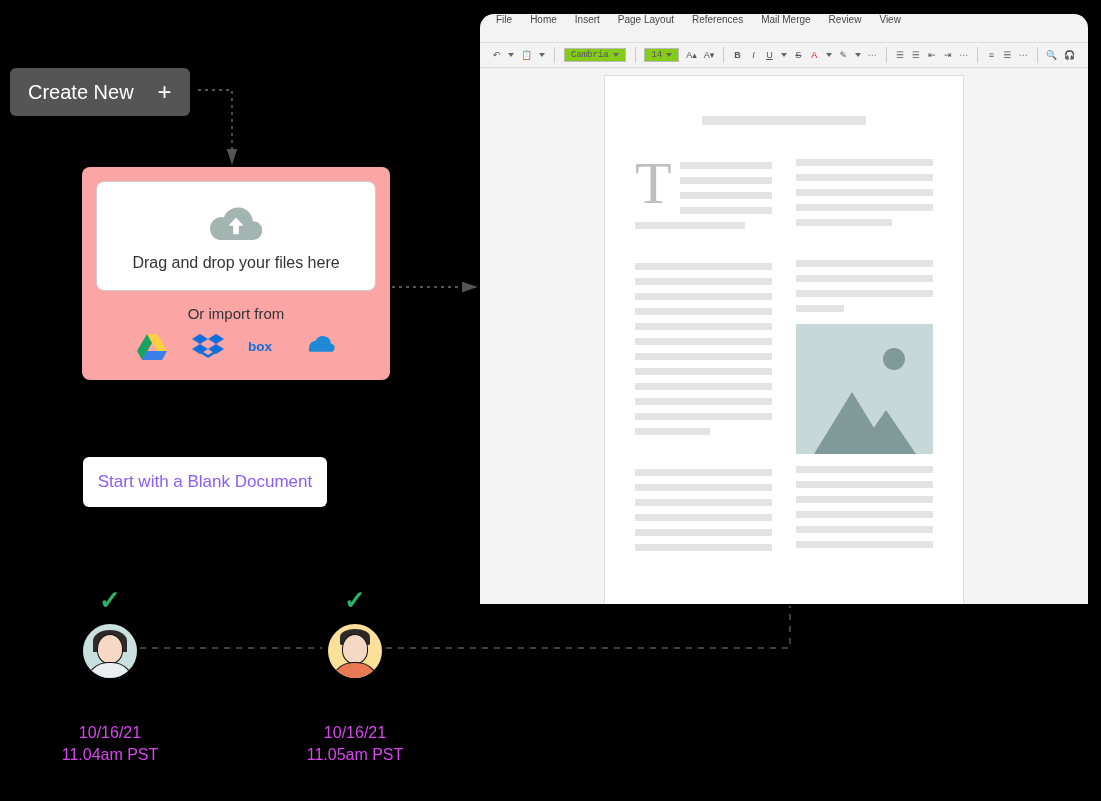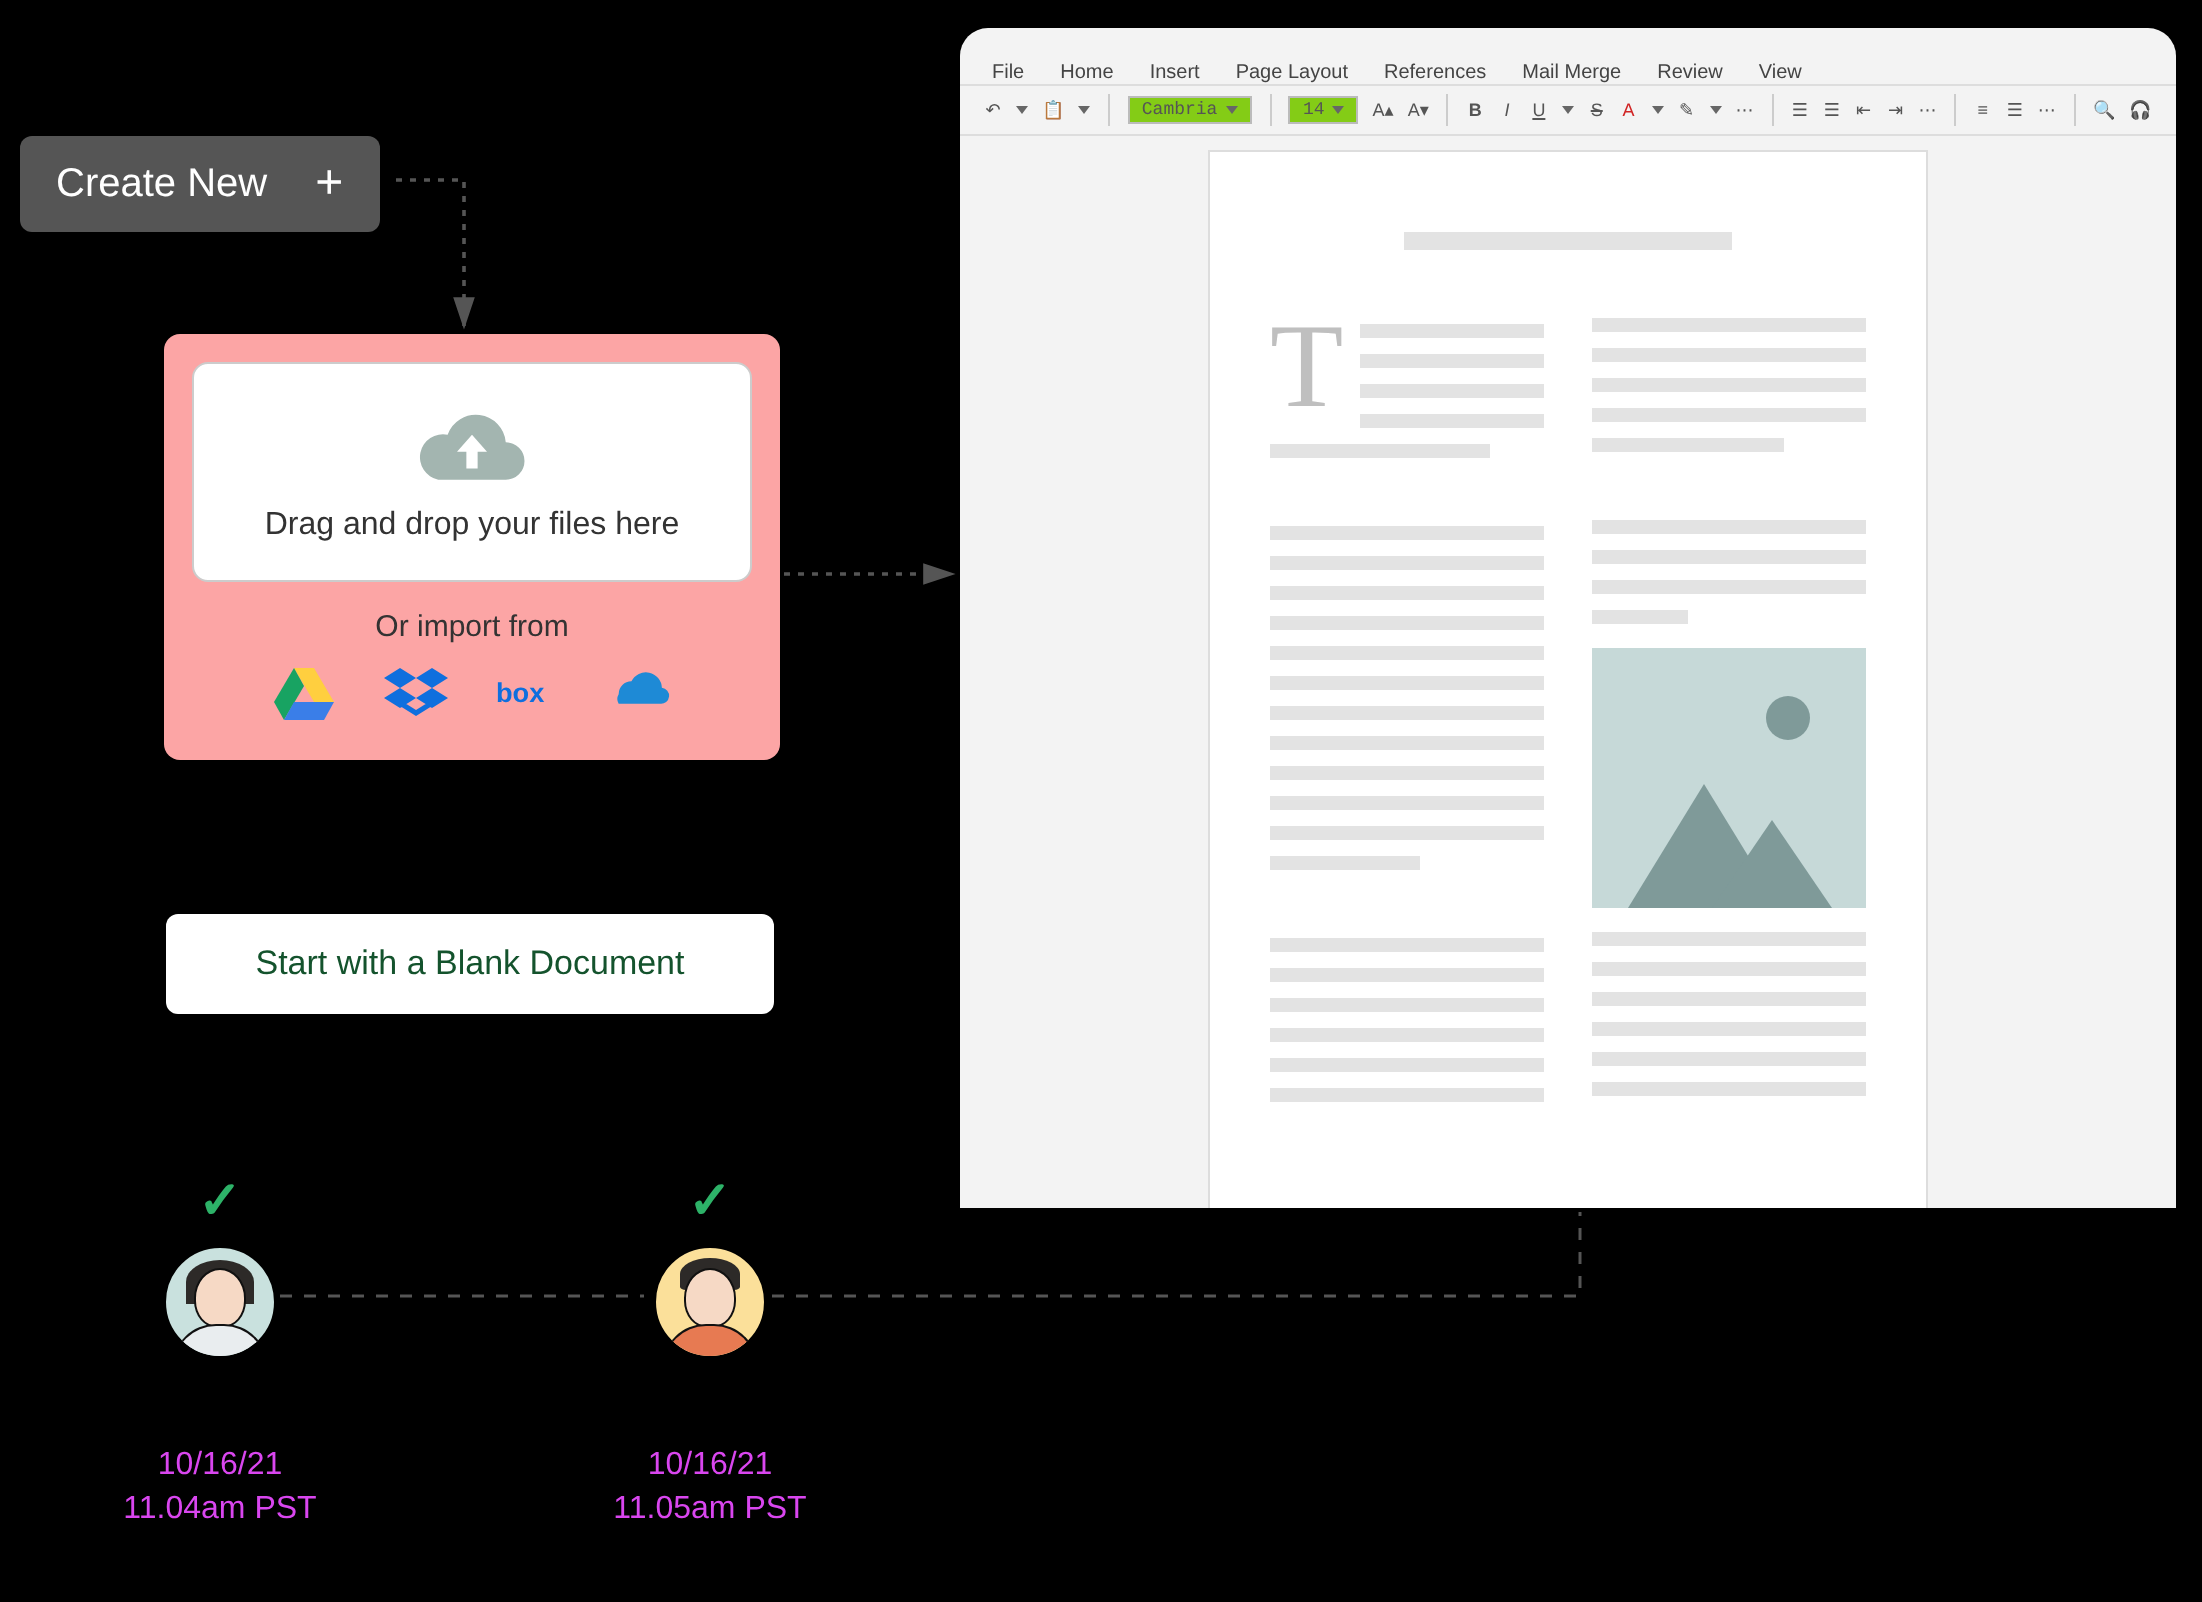--- a/index.html
+++ b/index.html
@@ -49,27 +49,27 @@
   .drop-text { font-size: 16px; color: #333; }
   .import-text { text-align: center; font-size: 15px; color: #333; margin: 14px 0 10px 0; }
   .import-icons { display: flex; justify-content: center; gap: 24px; align-items: center; }
   .imp-ico { width: 32px; height: 28px; }
 
   
   .blank-btn {
     position: absolute;
     top: 457px;
     left: 83px;
-    width: 304px;
+    width: 244px;
     background: #fff;
     border-radius: 6px;
     text-align: center;
     font-size: 17px;
     padding: 15px 0;
-    color: #14532d;
+    color: #8b5cf6;
   }
 
   
   .avatar-block {
     position: absolute;
     text-align: center;
   }
   .avatar-block.a1 { left: 55px; top: 585px; width: 110px; }
   .avatar-block.a2 { left: 300px; top: 585px; width: 110px; }
   .check { color: #2db268; font-size: 26px; font-weight: bold; margin-bottom: 6px; }
@@ -113,21 +113,21 @@
     left: 480px;
     width: 608px;
     height: 590px;
     background: #f3f3f3;
     border-radius: 14px 14px 0 0;
     overflow: hidden;
   }
   .menu-bar {
     height: 28px;
     display: flex;
-    align-items: flex-end;
+    align-items: flex-start;
     gap: 18px;
     padding: 0 16px;
     font-size: 10px;
     color: #444;
   }
   .toolbar {
     height: 26px;
     border-top:1px solid #ddd;
     border-bottom:1px solid #ddd;
     display:flex;

